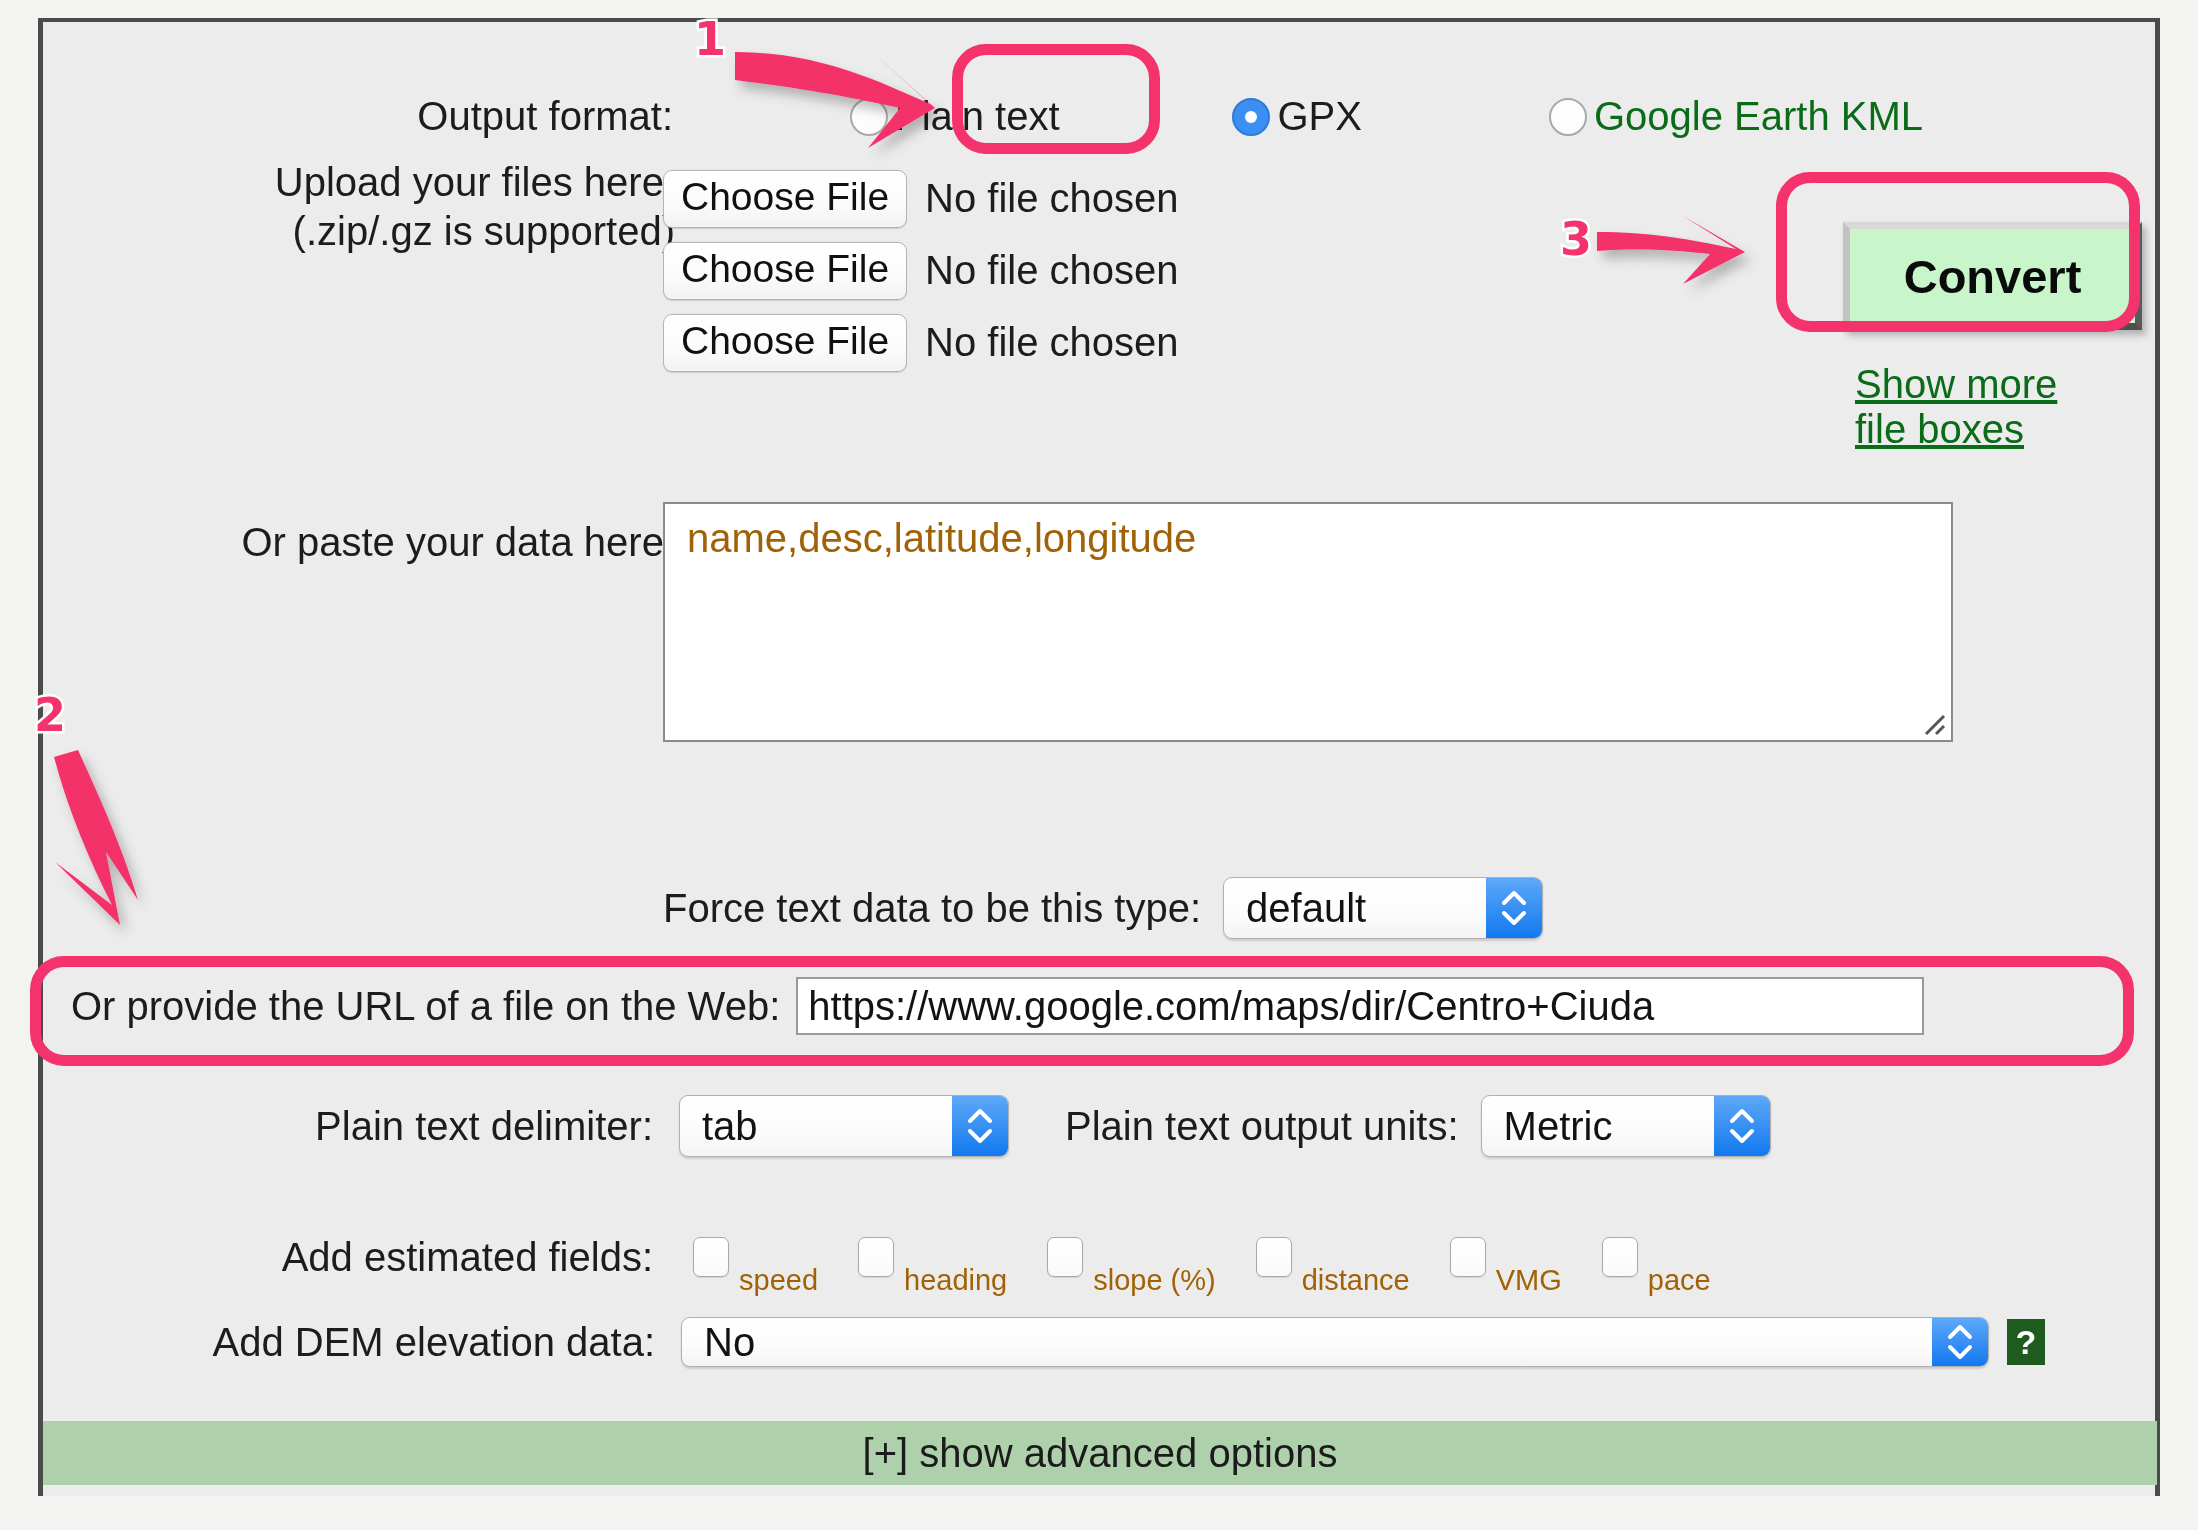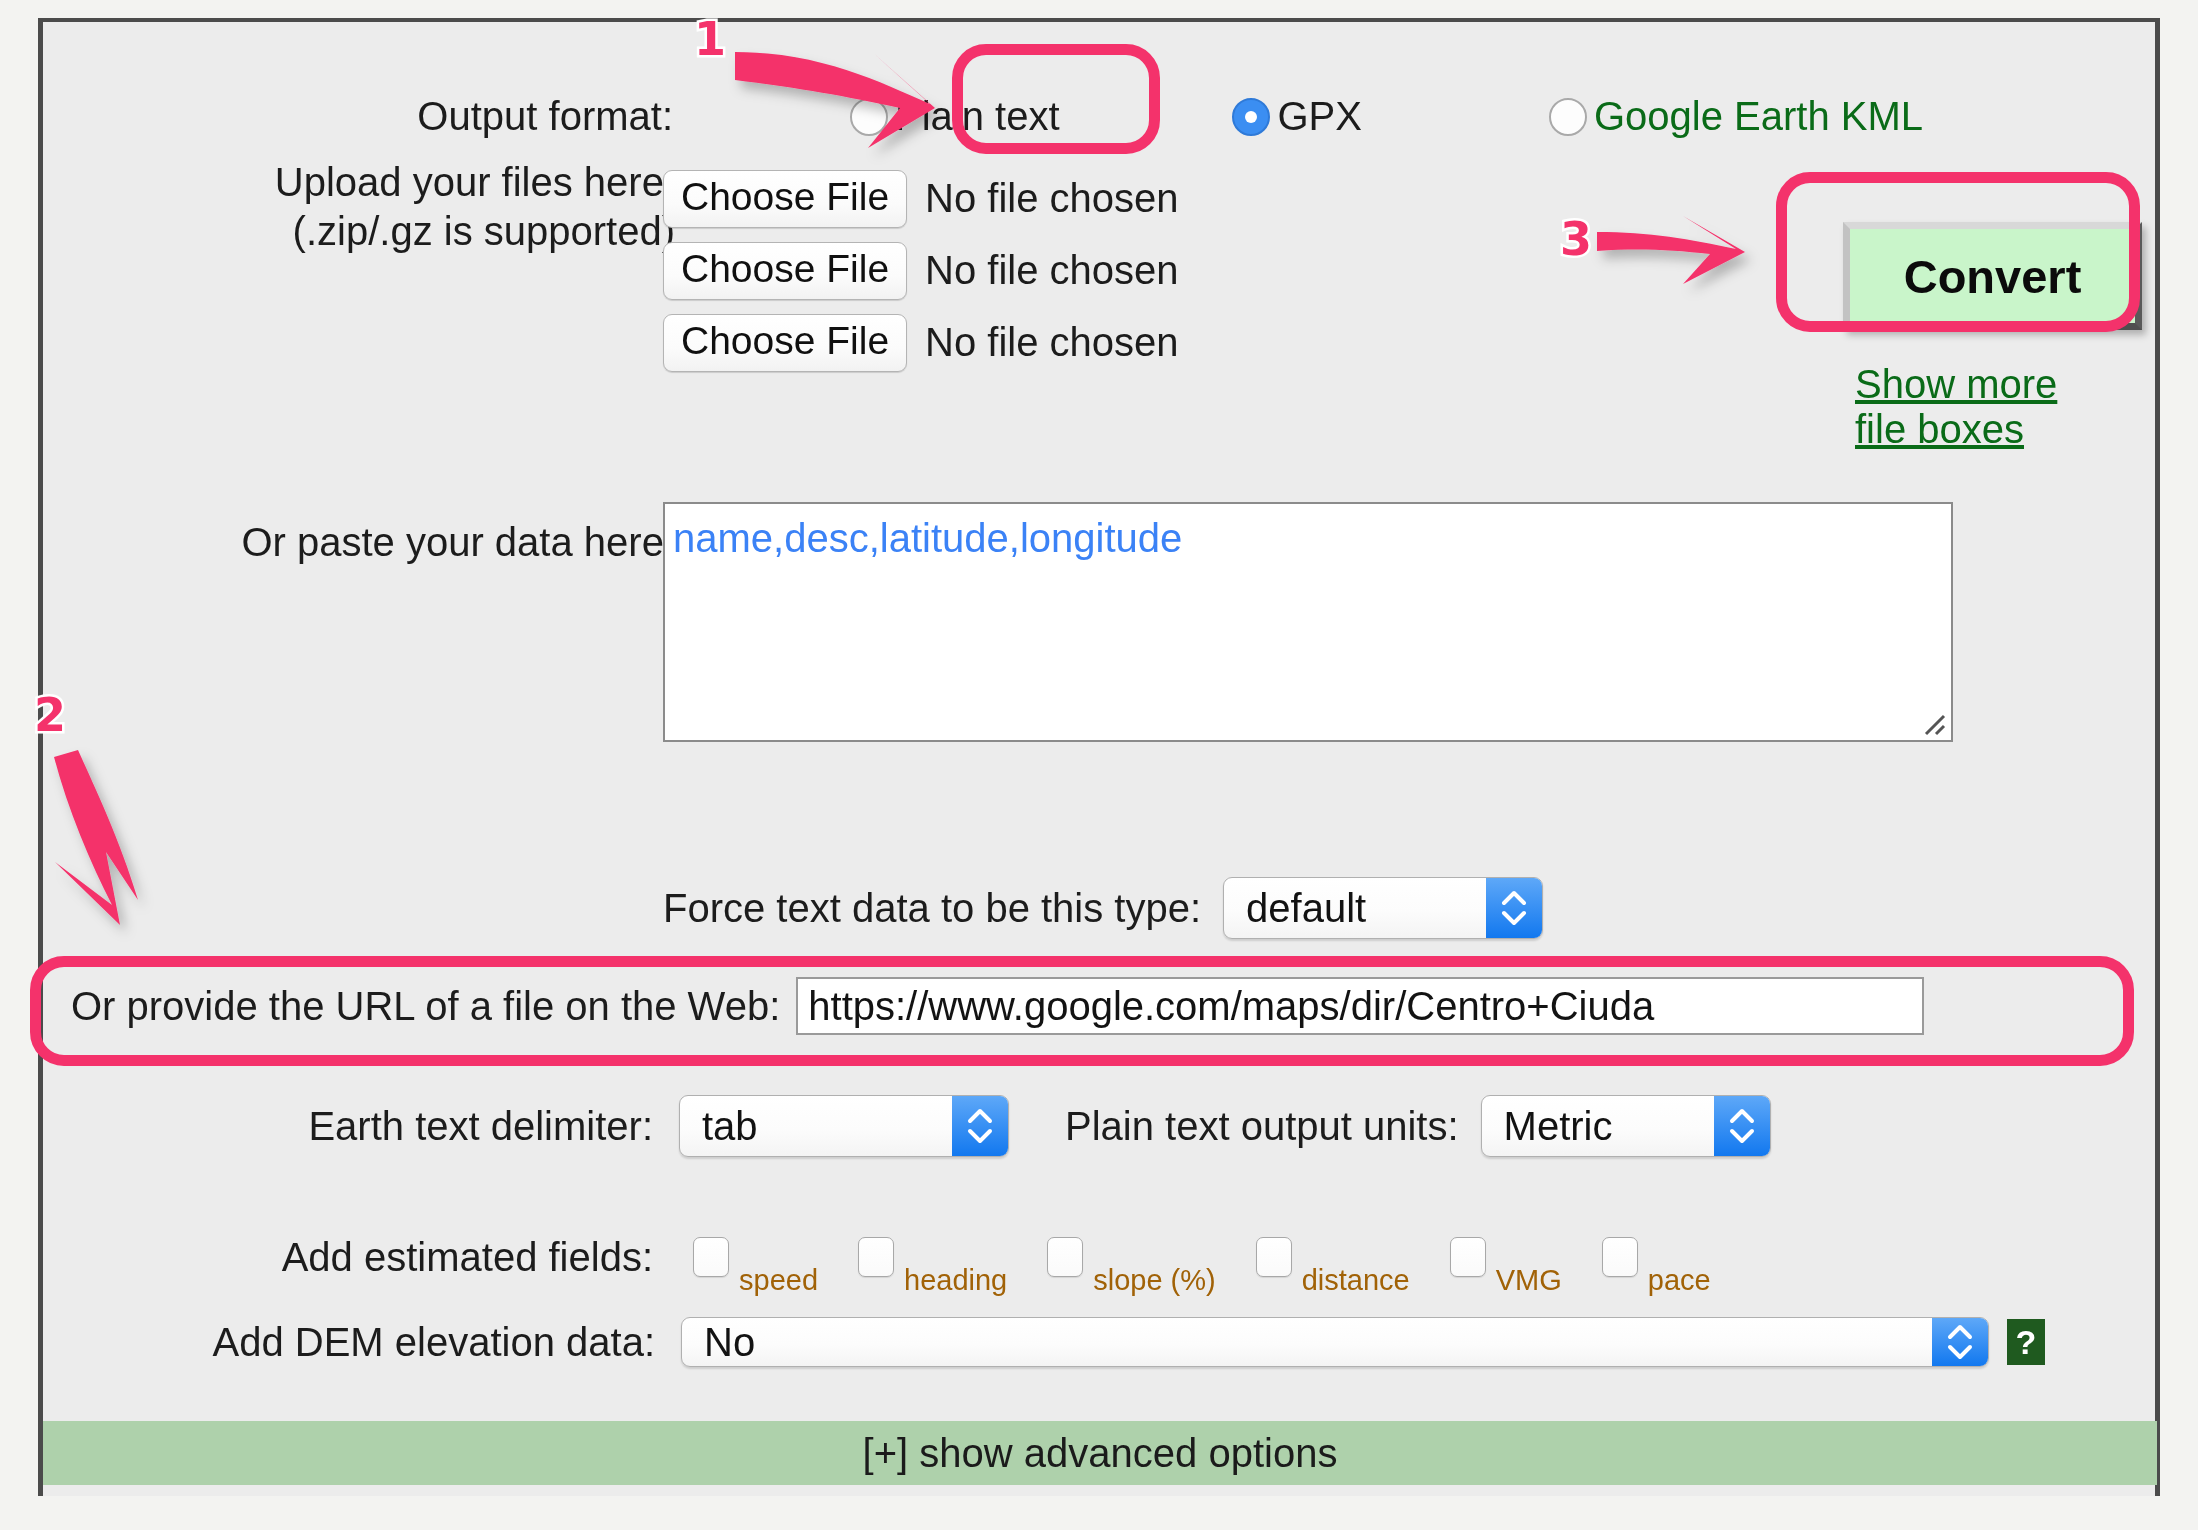--- a/index.html
+++ b/index.html
@@ -113,23 +113,23 @@
   }
 
   
   .textarea {
     width: 1290px;
     height: 240px;
     background: #ffffff;
     border: 2px solid #8b8b8b;
     box-sizing: border-box;
     position: relative;
-    padding: 12px 8px;
-    font-size: 40px;
-    color: #3b82f6;
+    padding: 12px 22px;
+    font-size: 40px;
+    color: #a16207;
     overflow: hidden;
   }
   .resize-handle {
     position: absolute;
     right: 5px;
     bottom: 4px;
     width: 28px;
     height: 28px;
   }
 
@@ -364,21 +364,21 @@
     </div>
 
     <div class="row" style="left: 28px; top: 955px;">
       <span class="label">Or provide the URL of a file on the Web:</span>
       <span class="url-input" style="margin-left: 16px;">
         <span>https://www.google.com/maps/dir/Centro+Ciuda</span>
       </span>
     </div>
 
     <div class="row" style="left: 90px; top: 1073px;">
-      <span class="label label-right" style="width: 520px;">Earth text delimiter:</span>
+      <span class="label label-right" style="width: 520px;">Plain text delimiter:</span>
       <span class="select" style="width: 330px; margin-left: 26px;">
         <span class="value">tab</span>
         <span class="stepper">
           <svg width="34" height="46" viewBox="0 0 34 46">
             <polyline points="7,18 17,8 27,18" fill="none" stroke="#ffffff" stroke-width="4" stroke-linecap="round" stroke-linejoin="round"></polyline>
             <polyline points="7,28 17,38 27,28" fill="none" stroke="#ffffff" stroke-width="4" stroke-linecap="round" stroke-linejoin="round"></polyline>
           </svg>
         </span>
       </span>
       <span class="label" style="margin-left: 56px;">Plain text output units:</span>

